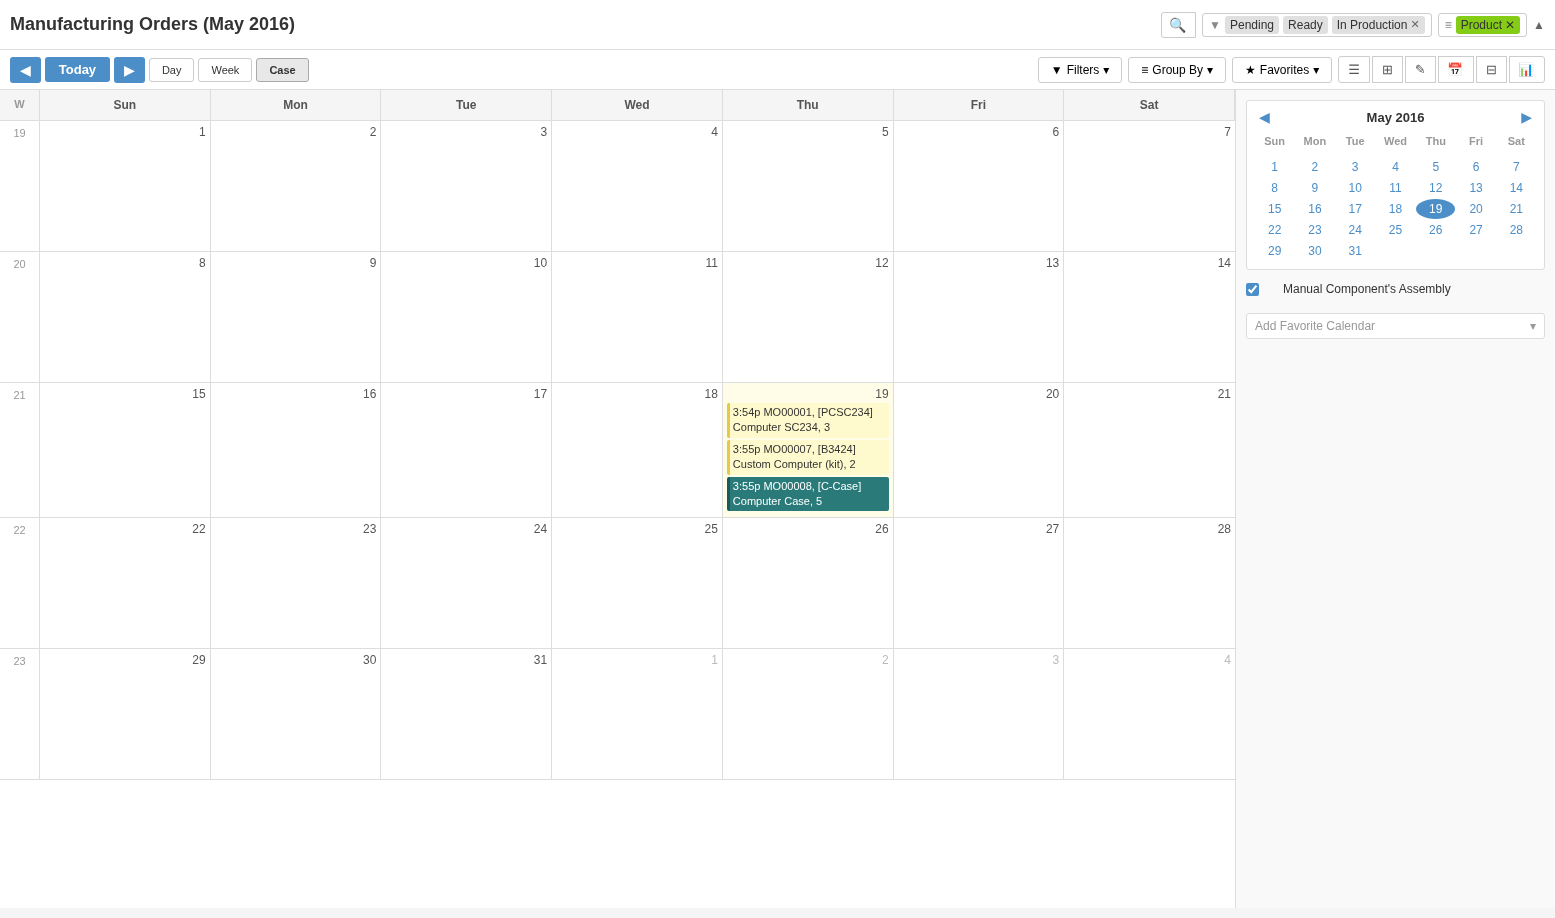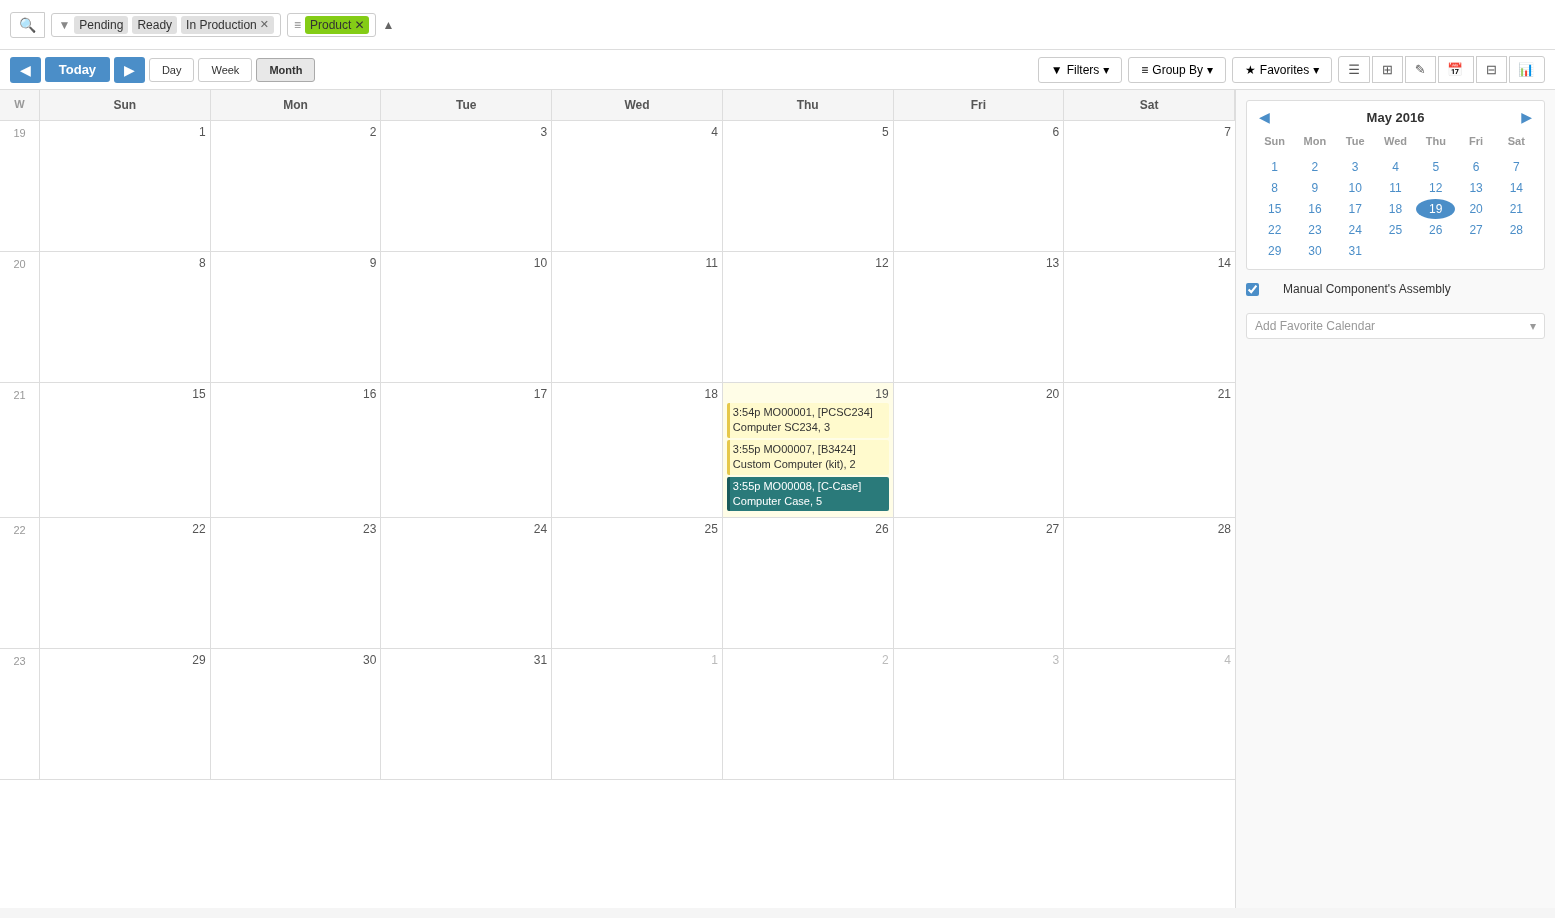--- a/index.html
+++ b/index.html
@@ -326,20 +326,21 @@
       cursor: pointer;
       gap: 0;
       width: 100%;
       justify-content: space-between;
     }
   </style>
 </head>
 <body>
 
 <div class="top-bar">
+  <div class="top-bar-title">Manufacturing Orders (May 2016)</div>
   <div class="top-bar-right">
     <button class="search-icon-btn">🔍</button>
     <div class="filter-tags">
       <span class="filter-icon">▼</span>
       <span class="tag">
         <span>Pending</span>
       </span>
       <span class="tag">
         <span>Ready</span>
       </span>
@@ -359,21 +360,21 @@
   </div>
 </div>
 
 <div class="toolbar">
   <div class="toolbar-left">
     <button class="btn-nav">◀</button>
     <button class="btn-today">Today</button>
     <button class="btn-nav">▶</button>
     <button class="view-btn">Day</button>
     <button class="view-btn">Week</button>
-    <button class="view-btn active">Month</button>
+    <button class="view-btn active">Case</button>
   </div>
   <div class="toolbar-right">
     <button class="toolbar-btn">
       <span>▼</span>
       <span>Filters</span>
       <span>▾</span>
     </button>
     <button class="toolbar-btn">
       <span>≡</span>
       <span>Group By</span>

